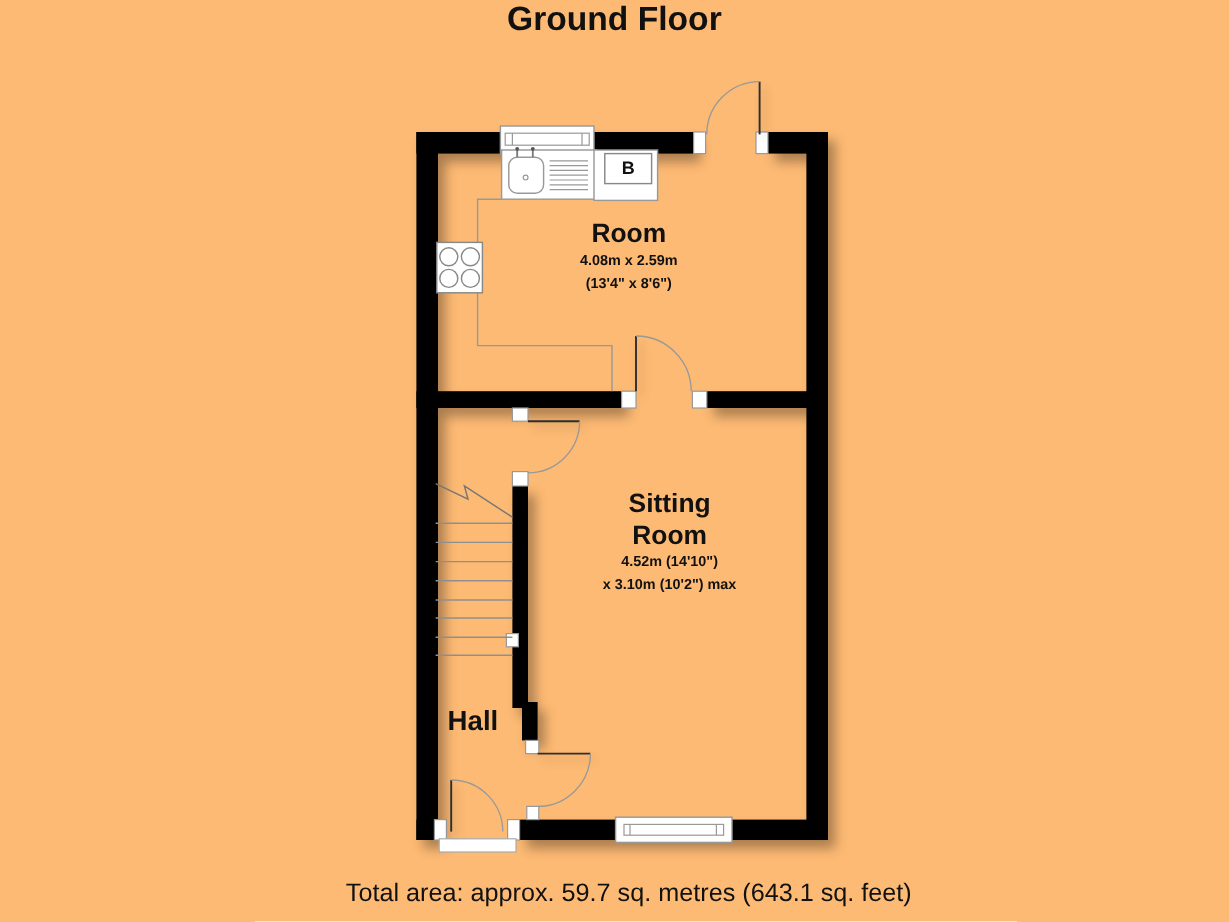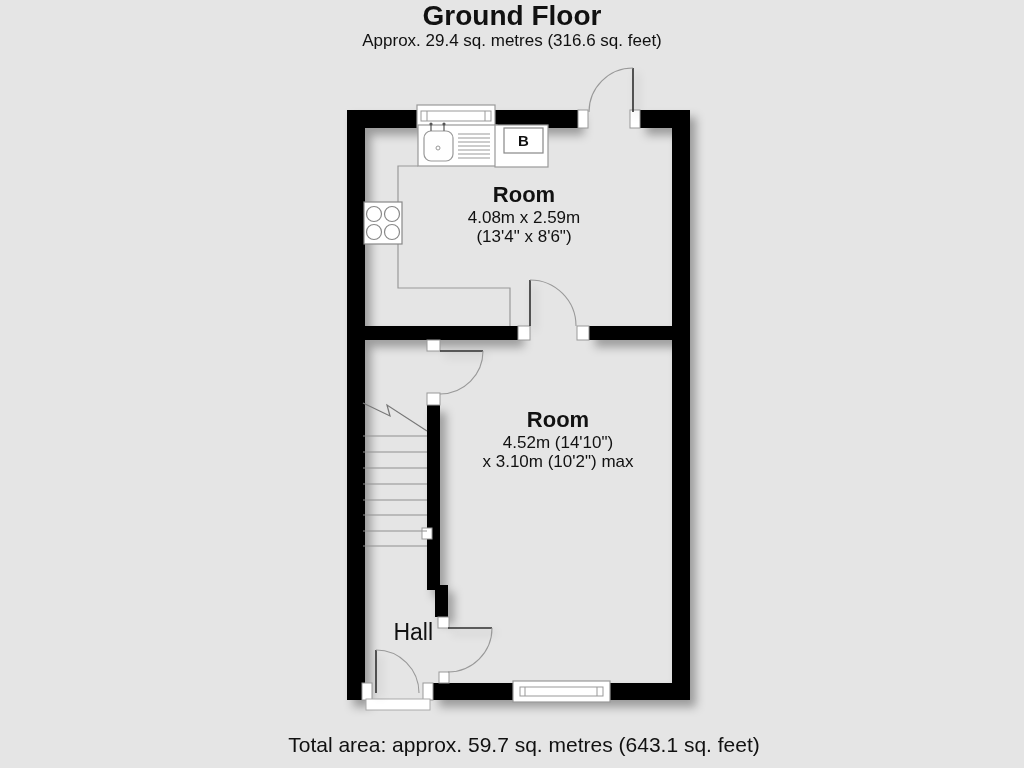--- a/index.html
+++ b/index.html
@@ -1,30 +1,30 @@
 <!DOCTYPE html>
 <html><head>
 <meta charset="utf-8">
 <style>
   html,body{margin:0;padding:0;background:#fff;}
   #canvas{
-    position:relative;width:1024px;height:768px;background:#e5e5e5;overflow:hidden;
+    position:relative;width:1024px;height:768px;background:#fdba74;overflow:hidden;
     font-family:"Liberation Sans", sans-serif;color:#111;
   }
   #plan-svg{position:absolute;left:0;top:0;}
   .walls{filter:drop-shadow(6px 7px 5px rgba(0,0,0,0.32));}
   .leaves{filter:drop-shadow(4px 5px 4px rgba(0,0,0,0.22));}
   .txt{position:absolute;text-align:center;white-space:nowrap;}
   .title{left:0;top:0;width:1024px;font-size:28px;font-weight:bold;}
   .subtitle{left:0;top:31px;width:1024px;font-size:17px;}
   .room-label{line-height:26px;font-size:22px;font-weight:bold;}
-  .room-dims{line-height:19px;font-size:17px;font-weight:normal;}
+  .room-dims{line-height:19px;font-size:12px;font-weight:bold;}
   .kitchen-label{left:399px;top:182px;width:250px;}
   .sitting-label{left:433px;top:407px;width:250px;}
-  .hall-label{left:373px;top:619px;width:60px;text-align:right;font-size:23px;font-weight:normal;}
+  .hall-label{left:373px;top:587px;width:60px;text-align:left;font-size:23px;font-weight:bold;}
   .b-label{left:504px;top:128px;width:39px;height:25px;line-height:25px;font-size:15px;font-weight:bold;}
   .footer{left:12px;top:733px;width:1024px;font-size:21px;}
 </style>
 </head>
 <body>
 
 <div id="canvas">
 
   <svg id="plan-svg" width="1024" height="768" viewBox="0 0 1024 768">
 
@@ -129,29 +129,29 @@
         <path d="M 589 112 A 44 44 0 0 1 633 68"></path>
         <path d="M 530 280 A 46 46 0 0 1 576 326"></path>
         <path d="M 483 351 A 43 43 0 0 1 440 394"></path>
         <path d="M 492 628 A 44 44 0 0 1 448 672"></path>
         <path d="M 376 650 A 43 43 0 0 1 419 693"></path>
       </g>
     </g>
   </svg>
 
   <div class="txt title">Ground Floor</div>
-  <div class="txt subtitle">Approx. 29.4 sq. metres (316.6 sq. feet)</div>
 
   <div class="txt kitchen-label">
     <div class="room-label">Room</div>
     <div class="room-dims">4.08m x 2.59m</div>
     <div class="room-dims">(13'4" x 8'6")</div>
   </div>
 
   <div class="txt sitting-label">
+    <div class="room-label">Sitting</div>
     <div class="room-label">Room</div>
     <div class="room-dims">4.52m (14'10")</div>
     <div class="room-dims">x 3.10m (10'2") max</div>
   </div>
 
   <div class="txt hall-label">Hall</div>
 
   <div class="txt b-label">B</div>
 
   <div class="txt footer">Total area: approx. 59.7 sq. metres (643.1 sq. feet)</div>

